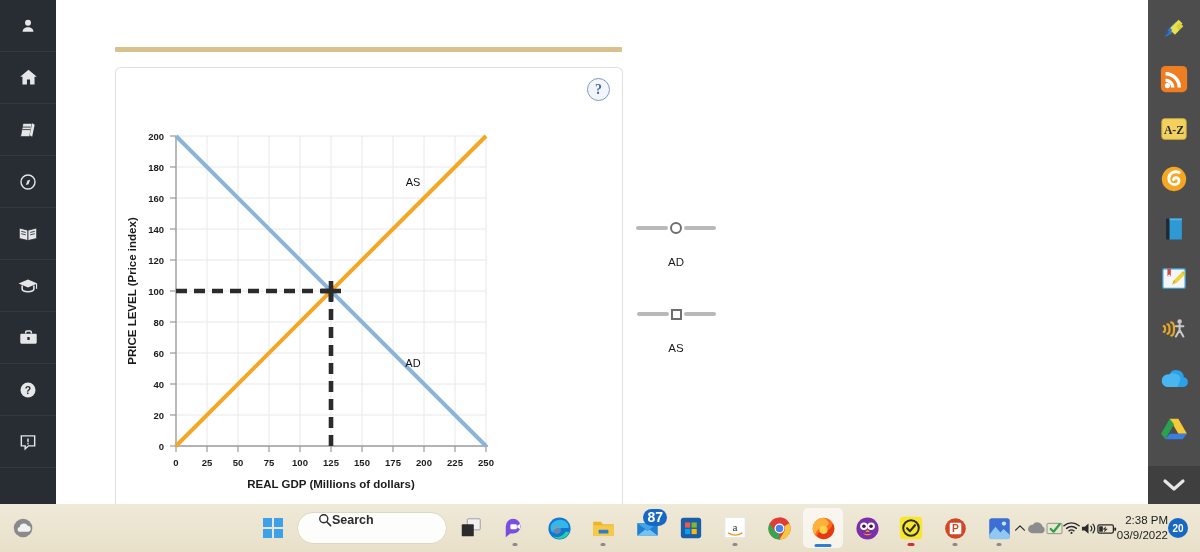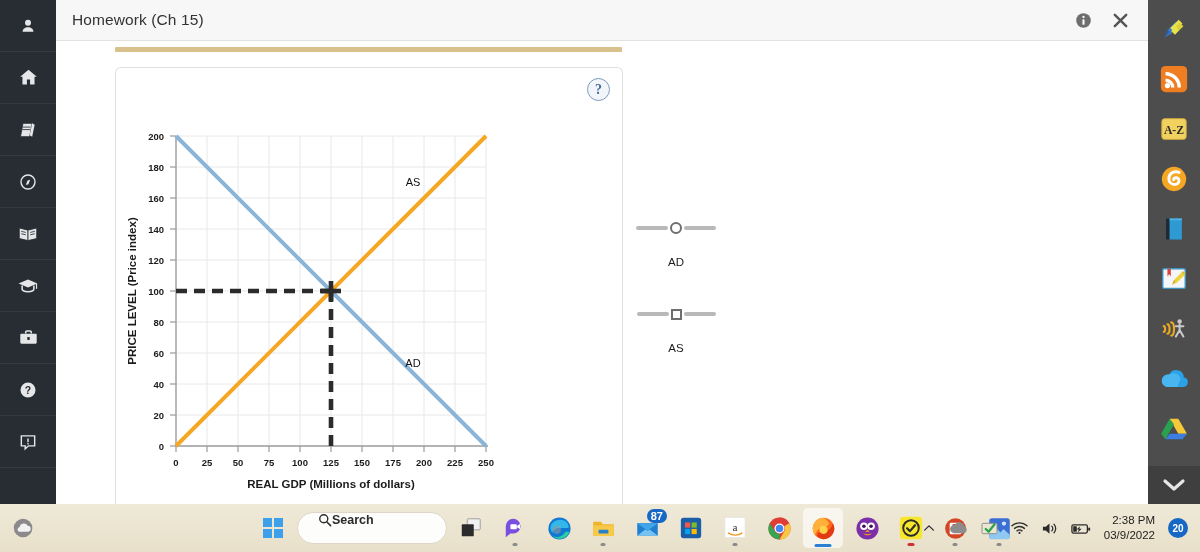--- a/index.html
+++ b/index.html
@@ -145,26 +145,26 @@
   .search-pill {
     width: 150px; height: 32px; border-radius: 16px;
     background: #fdfdfb; border: 1px solid #dcd7c6;
     display: flex; align-items: flex-start; padding-left: 20px;
     cursor: text;
     font-weight: bold;
   }
   .search-pill span { font-size: 12.5px; color: #2b2b2b; }
   .badge87 {
     position: absolute; top: 1px; right: 0px;
-    background: #1668c4; color: #fff; font-size: 11px; font-weight: bold;
+    background: #1668c4; color: #fff; font-size: 14px; font-weight: bold;
     border-radius: 9px; padding: 1px 4px; line-height: 1.1;
   }
   .tray {
     position: absolute; right: 8px; top: 0; height: 48px;
-    display: flex; align-items: center; gap: 13px; padding-right: 4px;
+    display: flex; align-items: center; padding-right: 4px;
   }
   .tray-ico { cursor: pointer; display: flex; align-items: center; }
   .clock {
     text-align: right; font-size: 11.5px; color: #1d1d1d; line-height: 15px;
     cursor: pointer;
   }
   .notif {
     width: 20px; height: 20px; border-radius: 50%; background: #1668c4;
     color: #fff; font-size: 10px; font-weight: bold;
     display: flex; align-items: center; justify-content: center; cursor: pointer;
@@ -230,37 +230,20 @@
     </div>
     <div class="rail-item">
       <svg width="20" height="20" viewBox="0 0 24 24">
         <path d="M4 4.6h16v12H12.6l-4 3.6v-3.6H4z" fill="none" stroke="#e4e6e8" stroke-width="1.7"></path>
         <path d="M12 7.8v4.4" stroke="#e4e6e8" stroke-width="1.7"></path>
         <circle cx="12" cy="14.2" r="1" fill="#e4e6e8"></circle>
       </svg>
     </div>
   </div>
 
-  <div class="header">
-    <div class="header-title">Homework (Ch 15)</div>
-    <div class="header-actions">
-      <div class="hicon">
-        <svg width="19" height="19" viewBox="0 0 24 24">
-          <circle cx="12" cy="12" r="9.2" fill="#6e6e6e"></circle>
-          <circle cx="12" cy="7.6" r="1.45" fill="#fff"></circle>
-          <rect x="10.7" y="10.3" width="2.6" height="7.1" rx="1.1" fill="#fff"></rect>
-        </svg>
-      </div>
-      <div class="hicon">
-        <svg width="19" height="19" viewBox="0 0 24 24">
-          <path d="M4.8 4.8L19.2 19.2M19.2 4.8L4.8 19.2" stroke="#555" stroke-width="3.1" stroke-linecap="round"></path>
-        </svg>
-      </div>
-    </div>
-  </div>
 
   <div class="content">
 
     <div class="gold-bar"></div>
 
     <div class="qcard">
 
       <div class="help-btn">?</div>
 
       <div class="chart-wrap">

